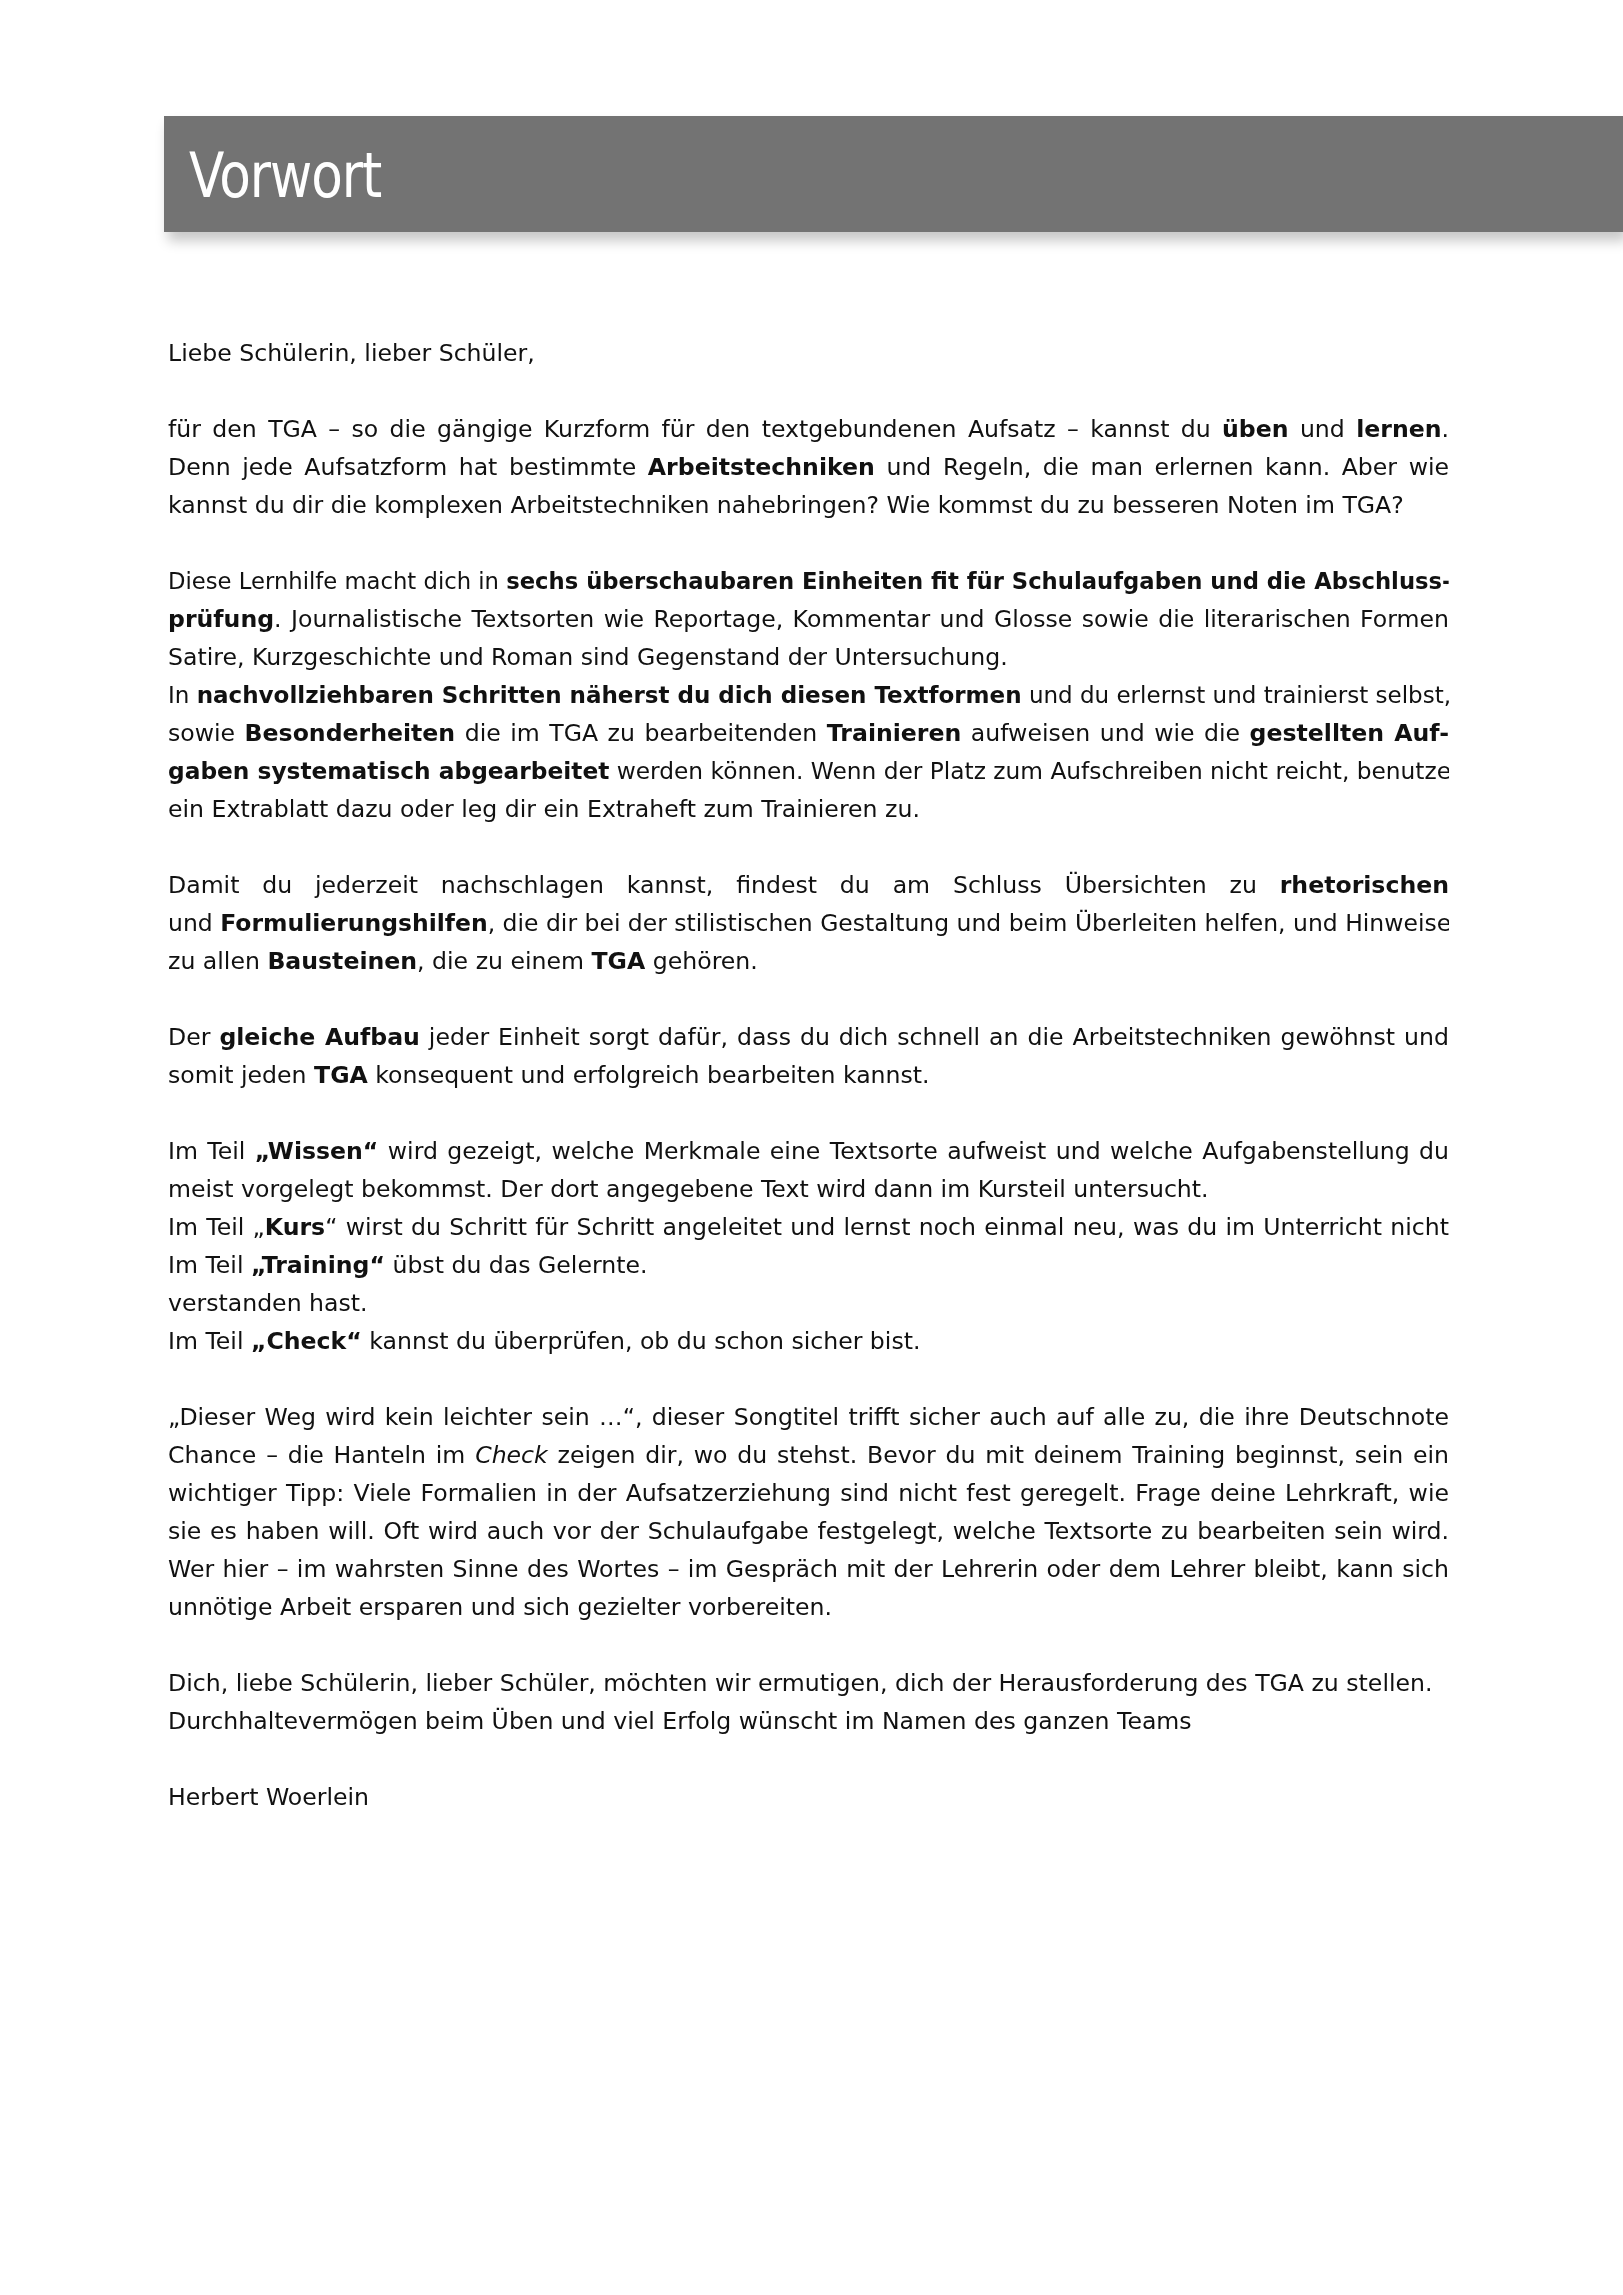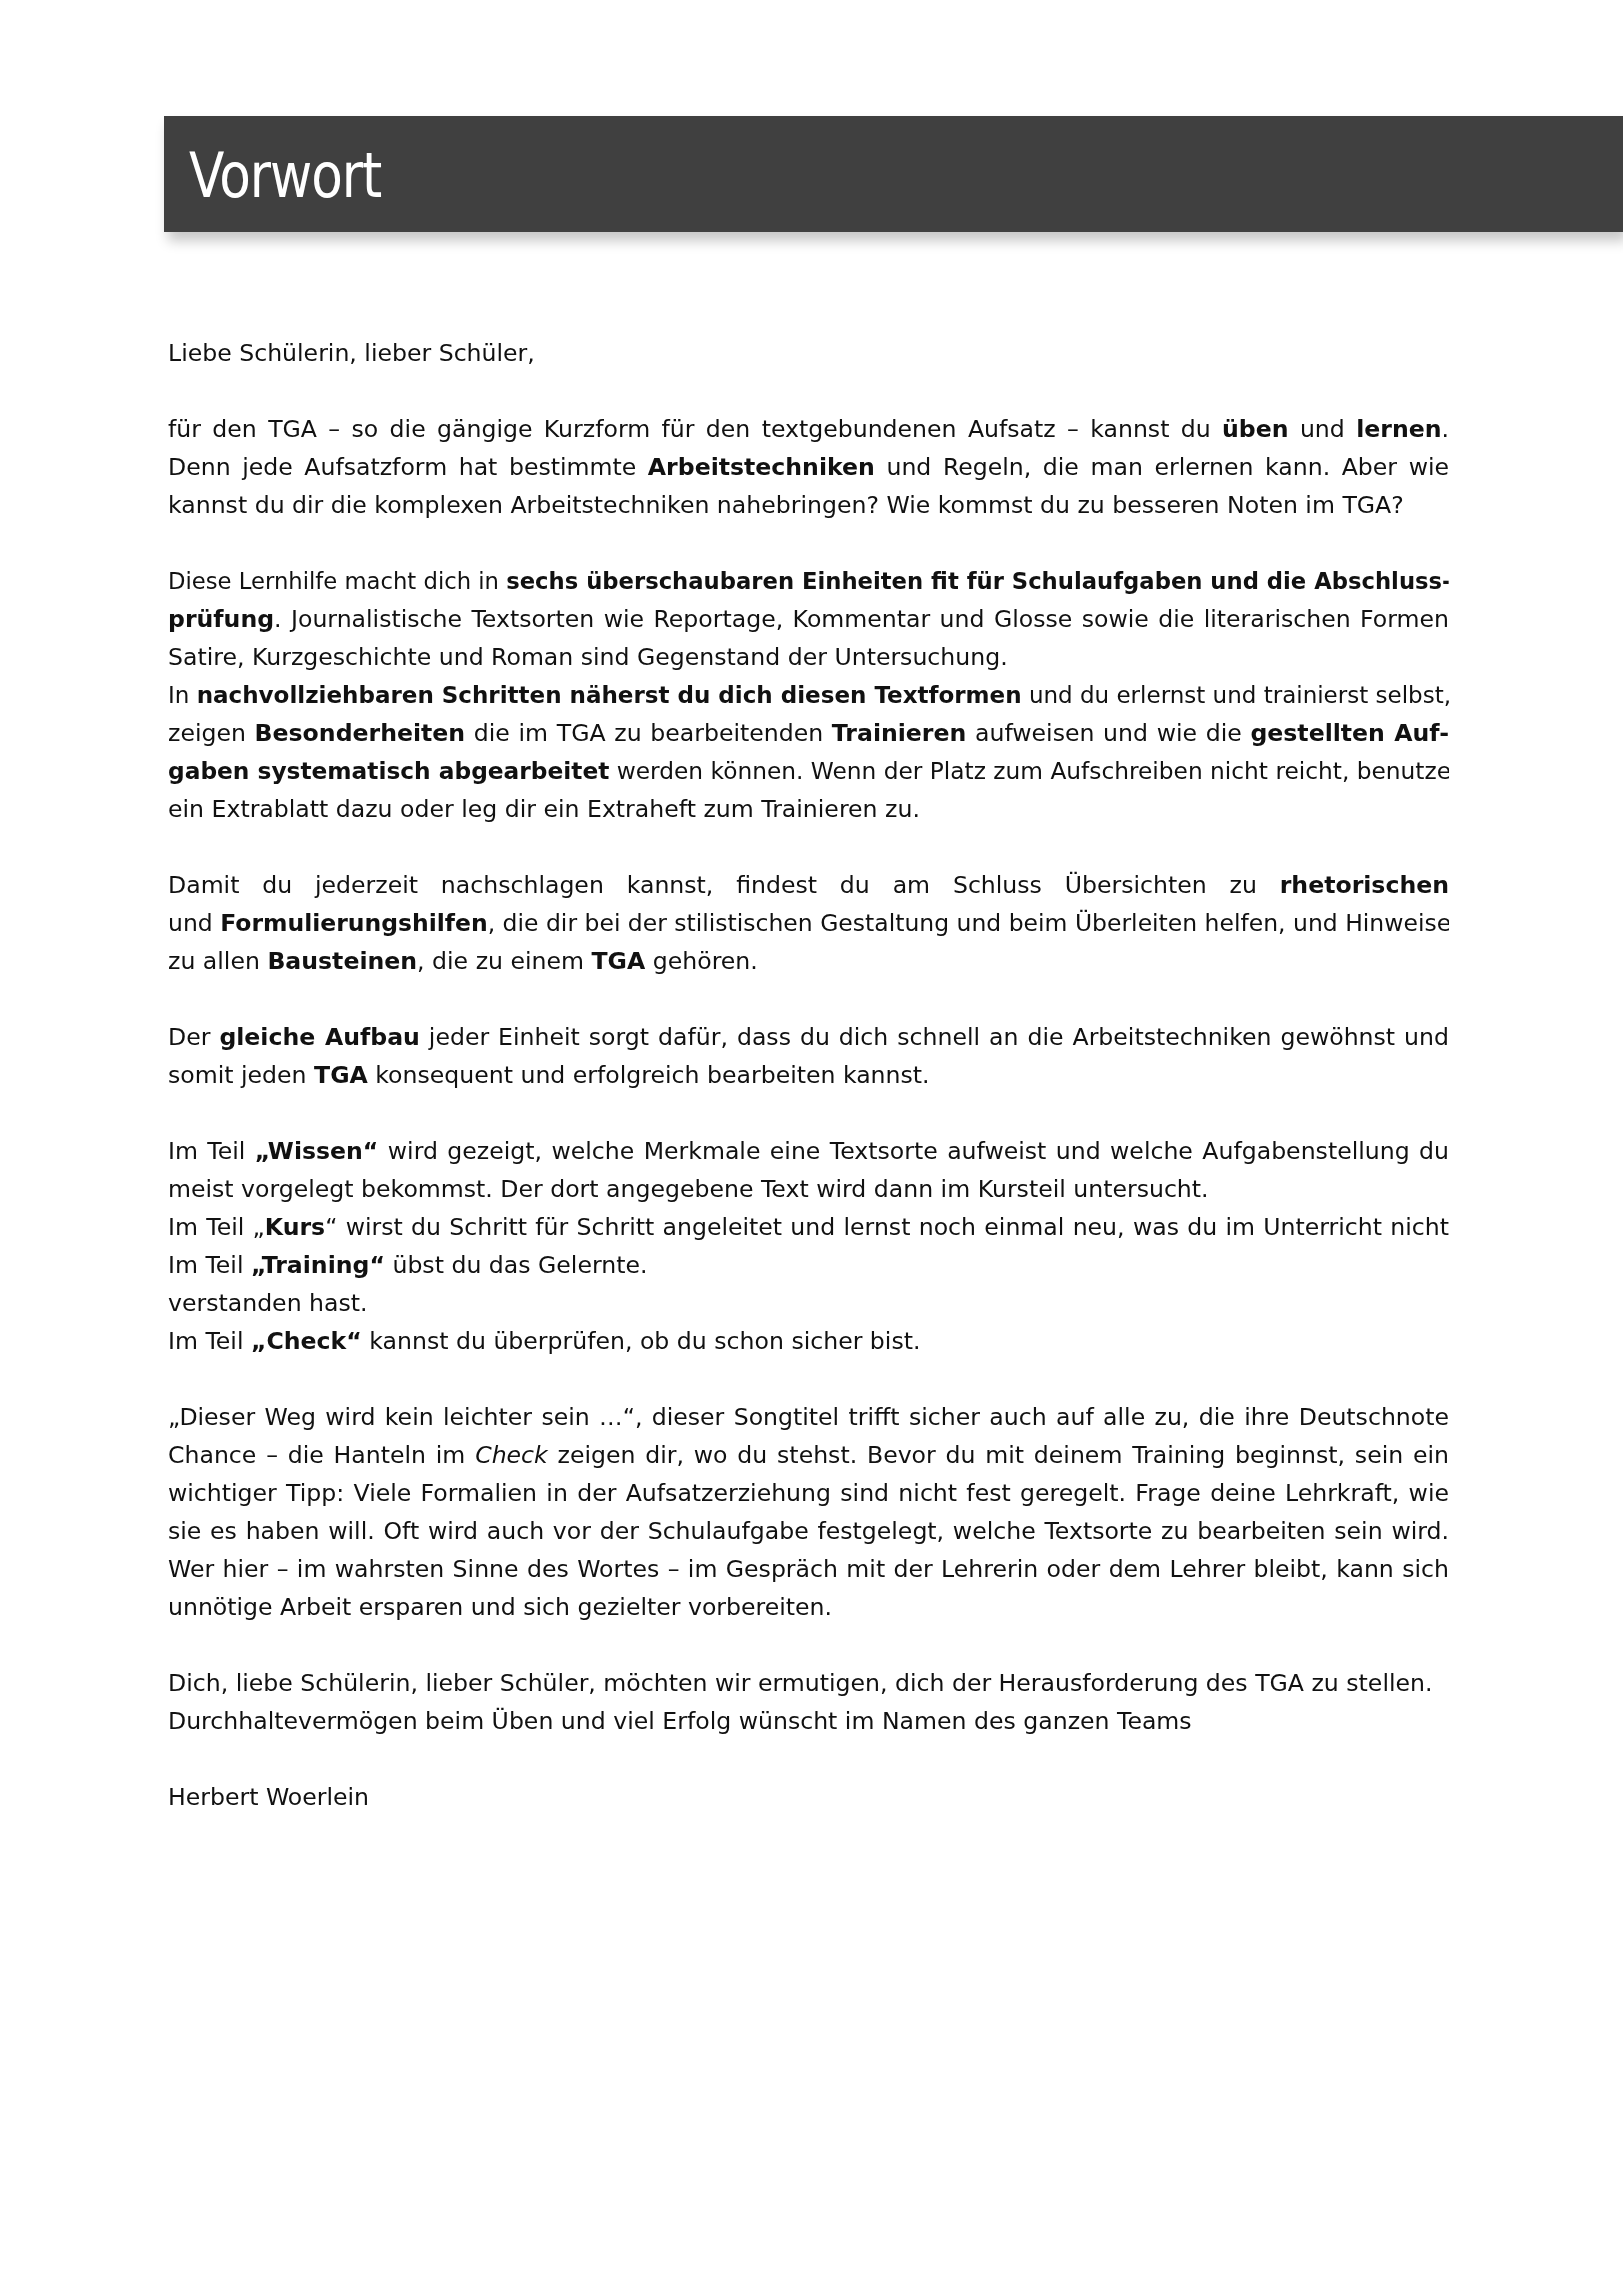--- a/index.html
+++ b/index.html
@@ -14,21 +14,21 @@
     overflow: hidden;
     font-family: "DejaVu Sans", "Liberation Sans", sans-serif;
     color: #111111;
   }
   .banner {
     position: absolute;
     left: 164px;
     top: 116px;
     width: 1459px;
     height: 116px;
-    background: #404040;
+    background: #737373;
     box-shadow: 3.9px 9.2px 11.8px rgba(0,0,0,0.22);
   }
   .banner-title {
     position: absolute;
     left: 25px;
     top: 23.6px;
     font-family: "DejaVu Sans", sans-serif;
     font-size: 63px;
     line-height: 72px;
     color: #ffffff;
@@ -77,21 +77,21 @@
       <div class="line justify"><span>Denn jede Aufsatzform hat bestimmte </span><b>Arbeitstechniken</b><span> und Regeln, die man erlernen kann. Aber wie</span></div>
       <div class="line"><span>kannst du dir die komplexen Arbeitstechniken nahebringen? Wie kommst du zu besseren Noten im TGA?</span></div>
     </div>
   <div class="gap"></div>
 
   <div class="para">
       <div class="line justify" style="white-space: nowrap; text-align: left; text-align-last: auto; width: 1331px; transform: scaleX(0.962162);"><span>Diese Lernhilfe macht dich in </span><b>sechs überschaubaren Einheiten fit für Schulaufgaben und die Abschluss-</b></div>
       <div class="line justify"><b>prüfung</b><span>. Journalistische Textsorten wie Reportage, Kommentar und Glosse sowie die literarischen Formen</span></div>
       <div class="line"><span>Satire, Kurzgeschichte und Roman sind Gegenstand der Untersuchung.</span></div>
       <div class="line justify" style="white-space: nowrap; text-align: left; text-align-last: auto; width: 1314px; transform: scaleX(0.9751);"><span>In </span><b>nachvollziehbaren Schritten näherst du dich diesen Textformen</b><span> und du erlernst und trainierst selbst,</span></div>
-      <div class="line justify"><span>zeigen </span><b>Besonderheiten</b><span> die im TGA zu bearbeitenden </span><b>Trainieren</b><span> aufweisen und wie die </span><b>gestellten Auf-</b></div>
+      <div class="line justify"><span>sowie </span><b>Besonderheiten</b><span> die im TGA zu bearbeitenden </span><b>Trainieren</b><span> aufweisen und wie die </span><b>gestellten Auf-</b></div>
       <div class="line justify" style="white-space: nowrap; text-align: left; text-align-last: auto; width: 1298px; transform: scaleX(0.986895);"><b>gaben systematisch abgearbeitet</b><span> werden können. Wenn der Platz zum Aufschreiben nicht reicht, benutze</span></div>
       <div class="line"><span>ein Extrablatt dazu oder leg dir ein Extraheft zum Trainieren zu.</span></div>
     </div>
   <div class="gap"></div>
 
   <div class="para">
       <div class="line justify"><span>Damit du jederzeit nachschlagen kannst, findest du am Schluss Übersichten zu </span><b>rhetorischen Aufschreiben</b></div>
       <div class="line justify" style="white-space: nowrap; text-align: left; text-align-last: auto; width: 1287px; transform: scaleX(0.995425);"><span>und </span><b>Formulierungshilfen</b><span>, die dir bei der stilistischen Gestaltung und beim Überleiten helfen, und Hinweise</span></div>
       <div class="line"><span>zu allen </span><b>Bausteinen</b><span>, die zu einem </span><b>TGA</b><span> gehören.</span></div>
     </div>

